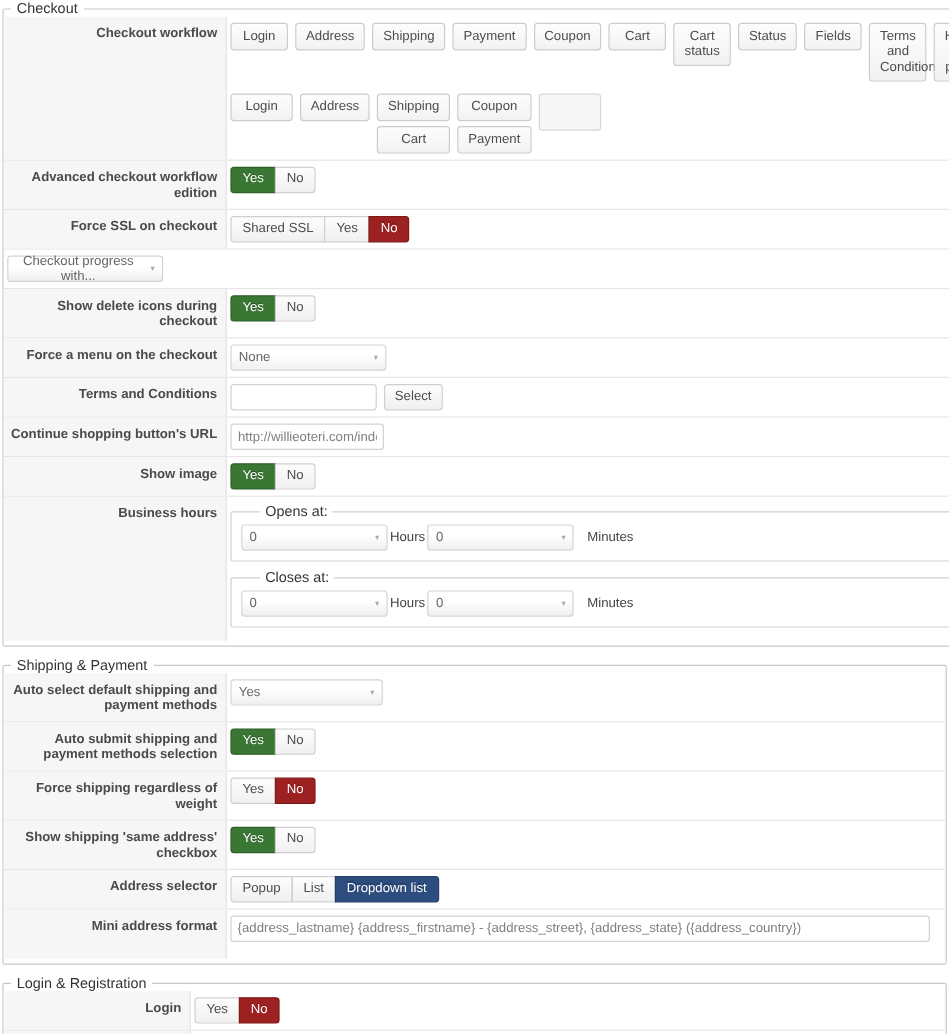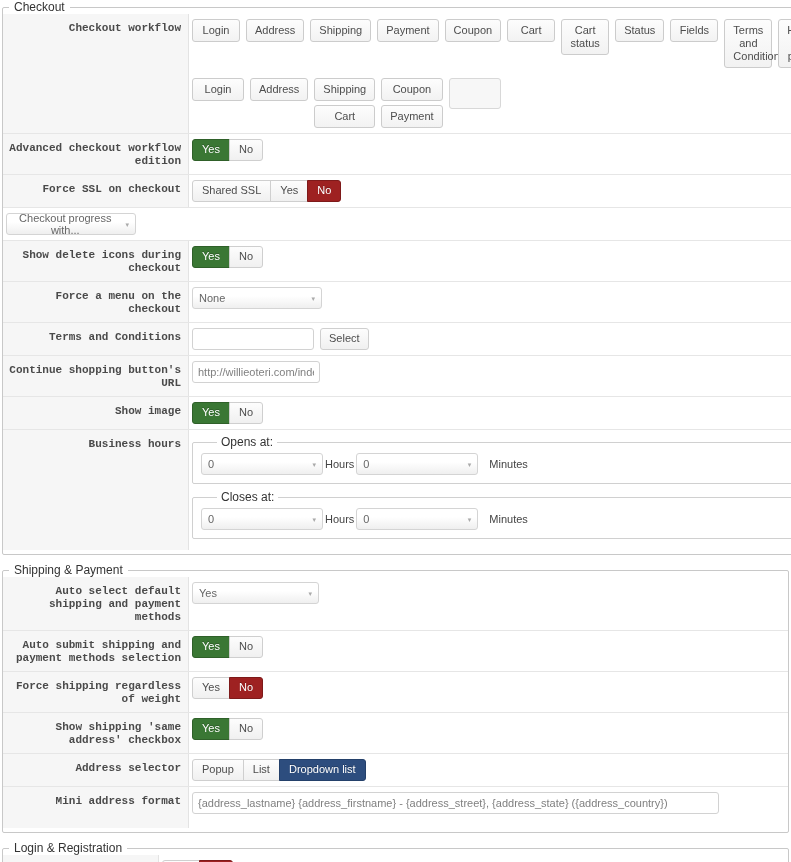--- a/index.html
+++ b/index.html
@@ -36,21 +36,20 @@
     width: 186px;
     min-width: 186px;
     background: #f6f6f6;
     border-right: 1px solid #e3e3e3;
     text-align: right;
     padding: 8px 7px 6px 4px;
     font-weight: bold;
     font-size: 11px;
     color: #4a4a4a;
     line-height: 13px;
-    font-family: Liberation Mono, monospace;
   }
   .rfield {
     flex: 1;
     padding: 5px 6px 5px 3px;
     display: flex;
     align-items: flex-start;
     flex-wrap: wrap;
   }
   .rfield.tall { padding-top: 5px; }
 
@@ -129,21 +128,21 @@
     background: #ffffff;
     height: 22px;
     padding: 2px 5px;
     font-size: 11px;
     color: #808080;
     font-family: "Liberation Sans", sans-serif;
     outline: none;
   }
   .txt.w120 { width: 122px; }
   .txt.w128 { width: 128px; }
-  .txt.wide { width: 527px; }
+  .txt.wide { width: 583px; }
 
   
   .sel {
     display: inline-flex;
     align-items: center;
     justify-content: space-between;
     border: 1px solid #d4d4d4;
     border-radius: 3px;
     background: linear-gradient(to bottom,#ffffff 40%,#efefef);
     height: 22px;

